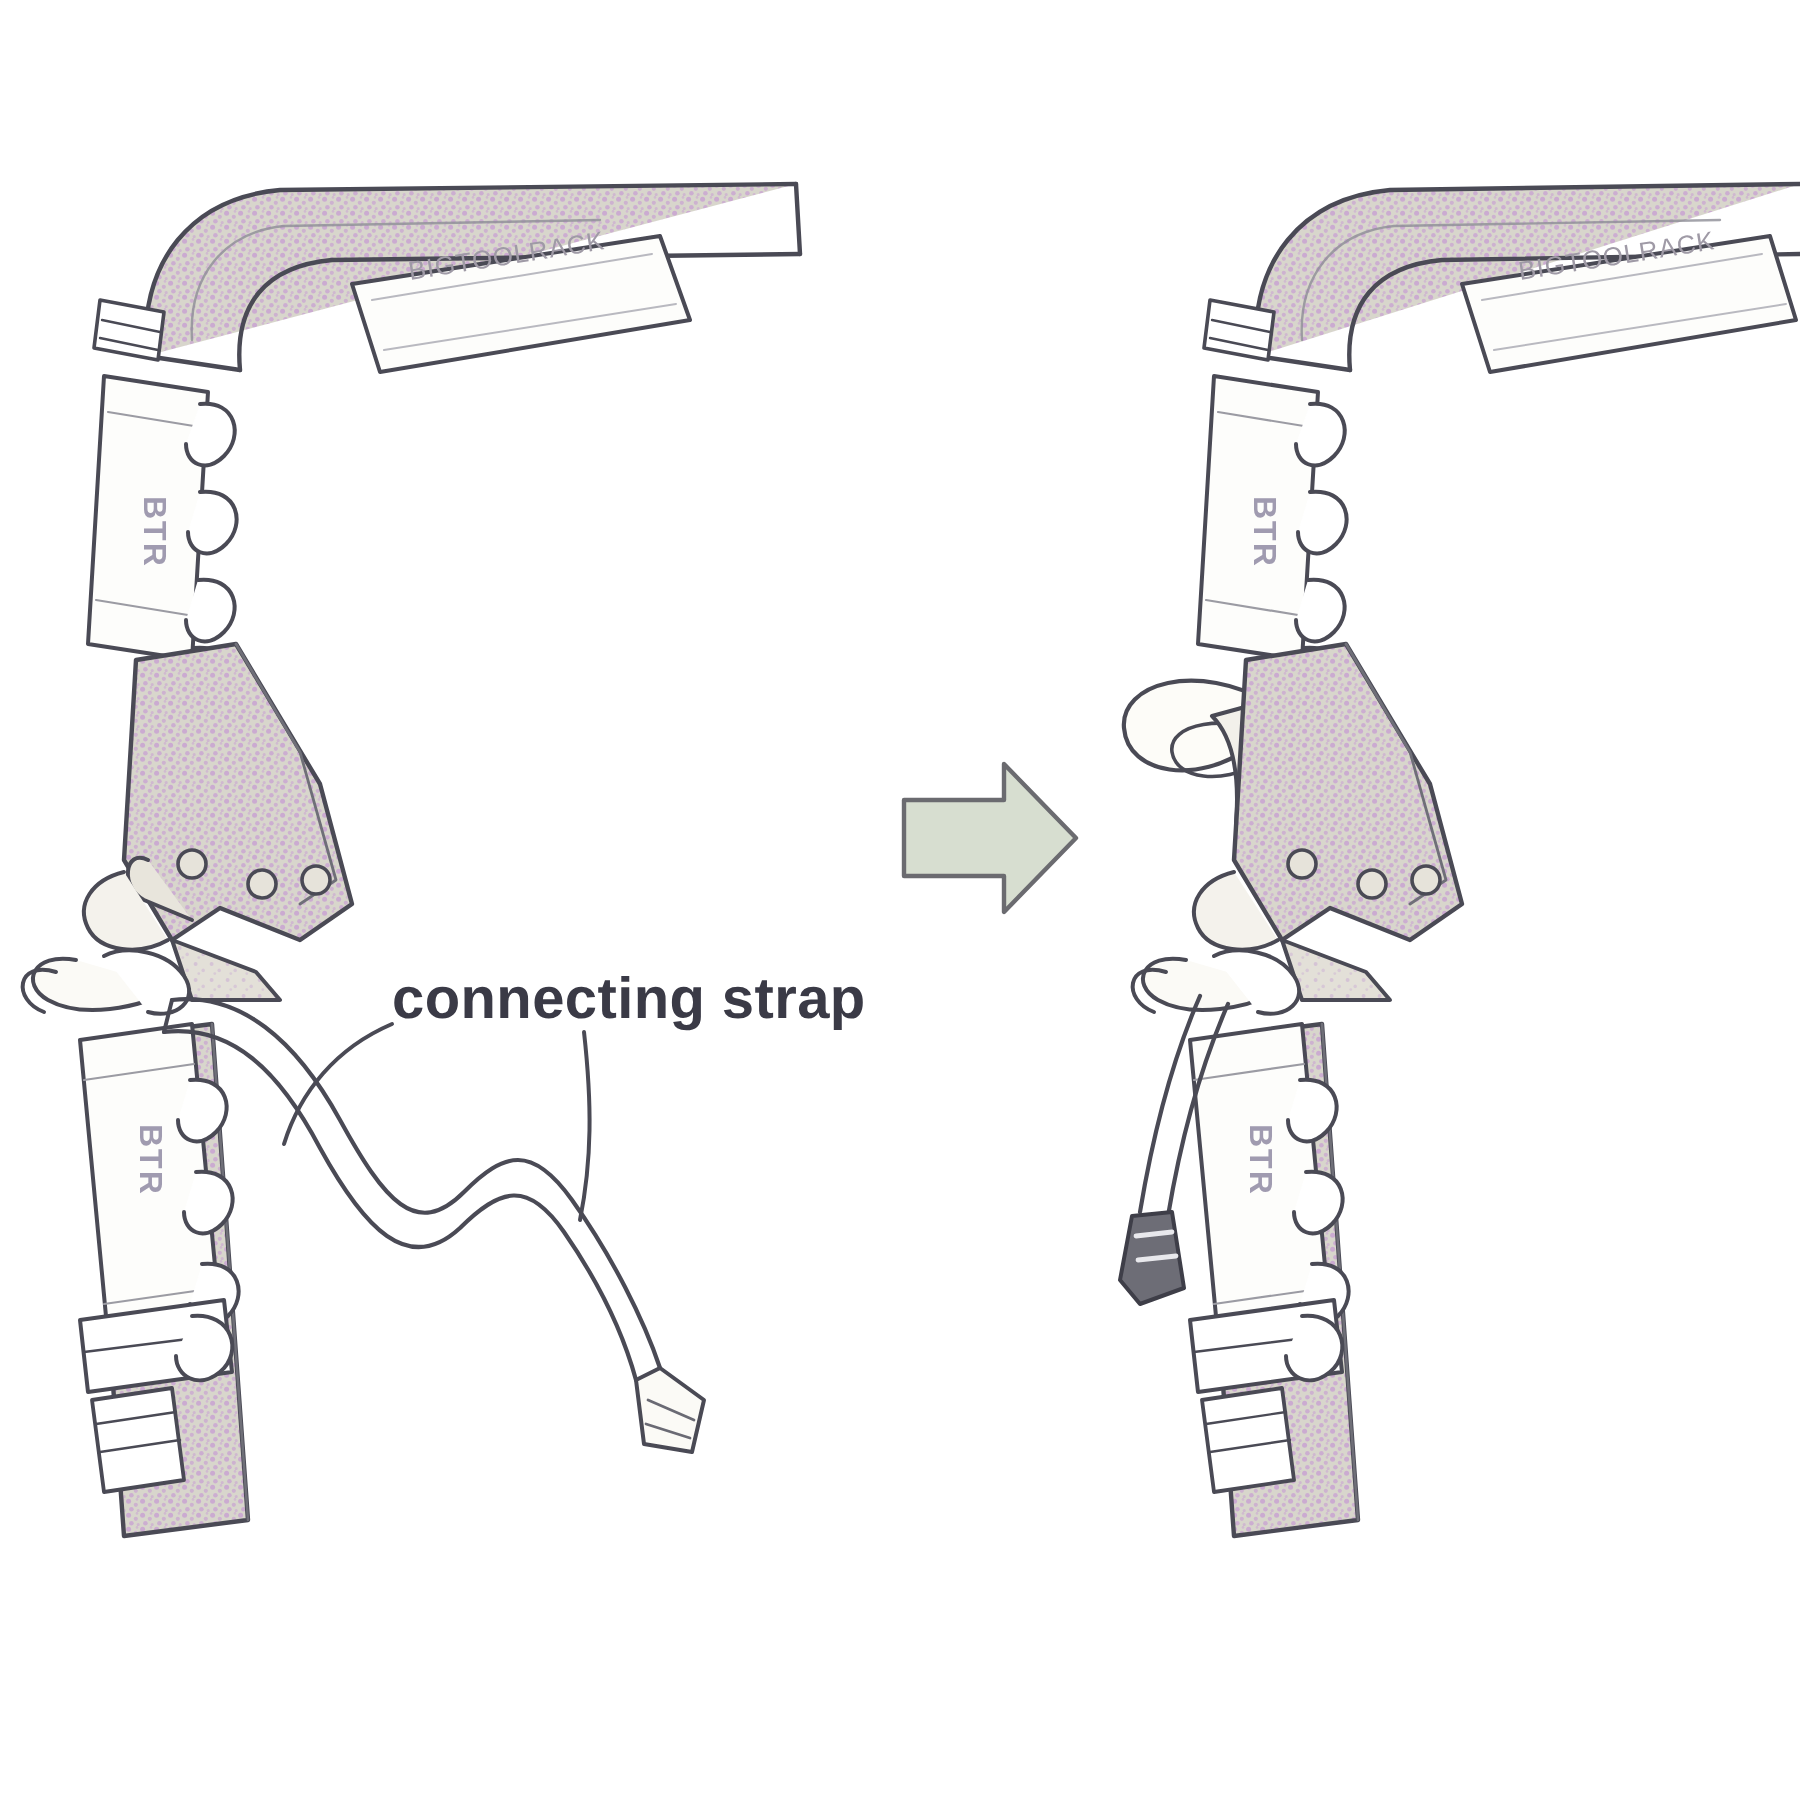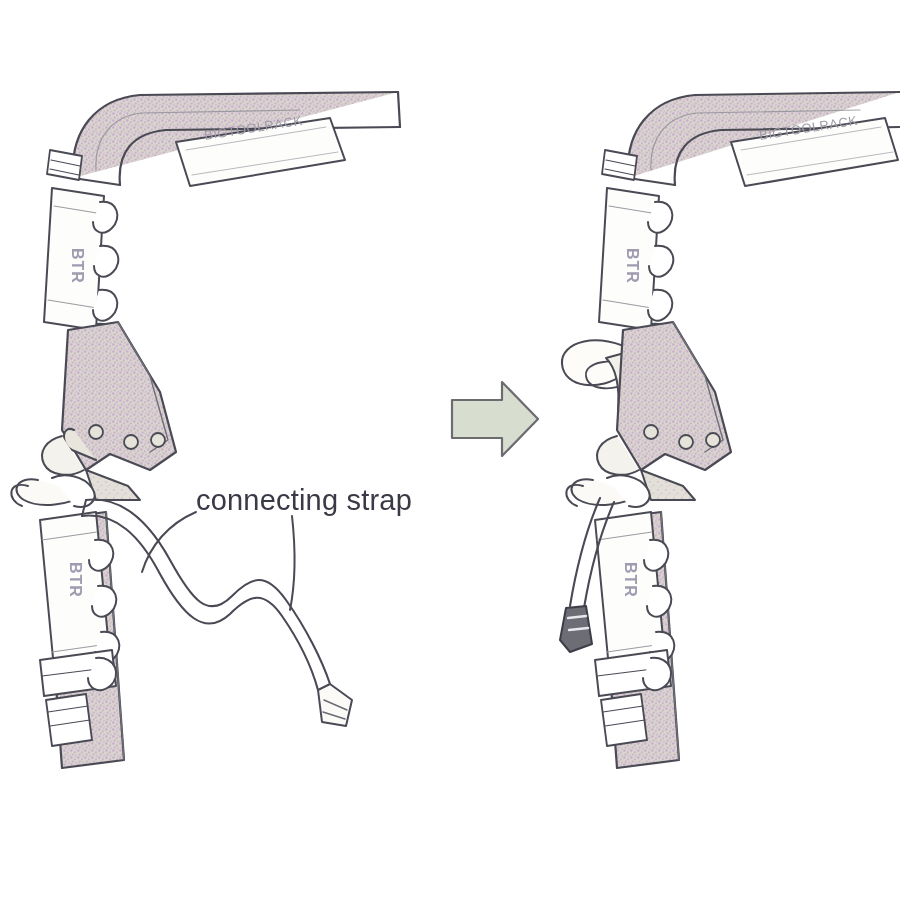--- a/index.html
+++ b/index.html
@@ -7,20 +7,21 @@
        font-family:"Liberation Sans", sans-serif;}
   #stage{position:relative;width:900px;height:900px;background:#fff;}
   svg.layer{position:absolute;left:0;top:0;width:900px;height:900px;}
   .label-text{
     position:absolute;
     font-family:"Liberation Sans", sans-serif;
     font-size:29px;
     color:#3a3a46;
     letter-spacing:0.2px;
     white-space:nowrap;
+    font-weight:bold;
   }
   #lbl-connecting{left:196px;top:484px;}
 </style>
 </head>
 <body>
 
 <div id="stage">
 
   <svg class="layer" viewBox="0 0 900 900" xmlns="http://www.w3.org/2000/svg">
     <defs>

